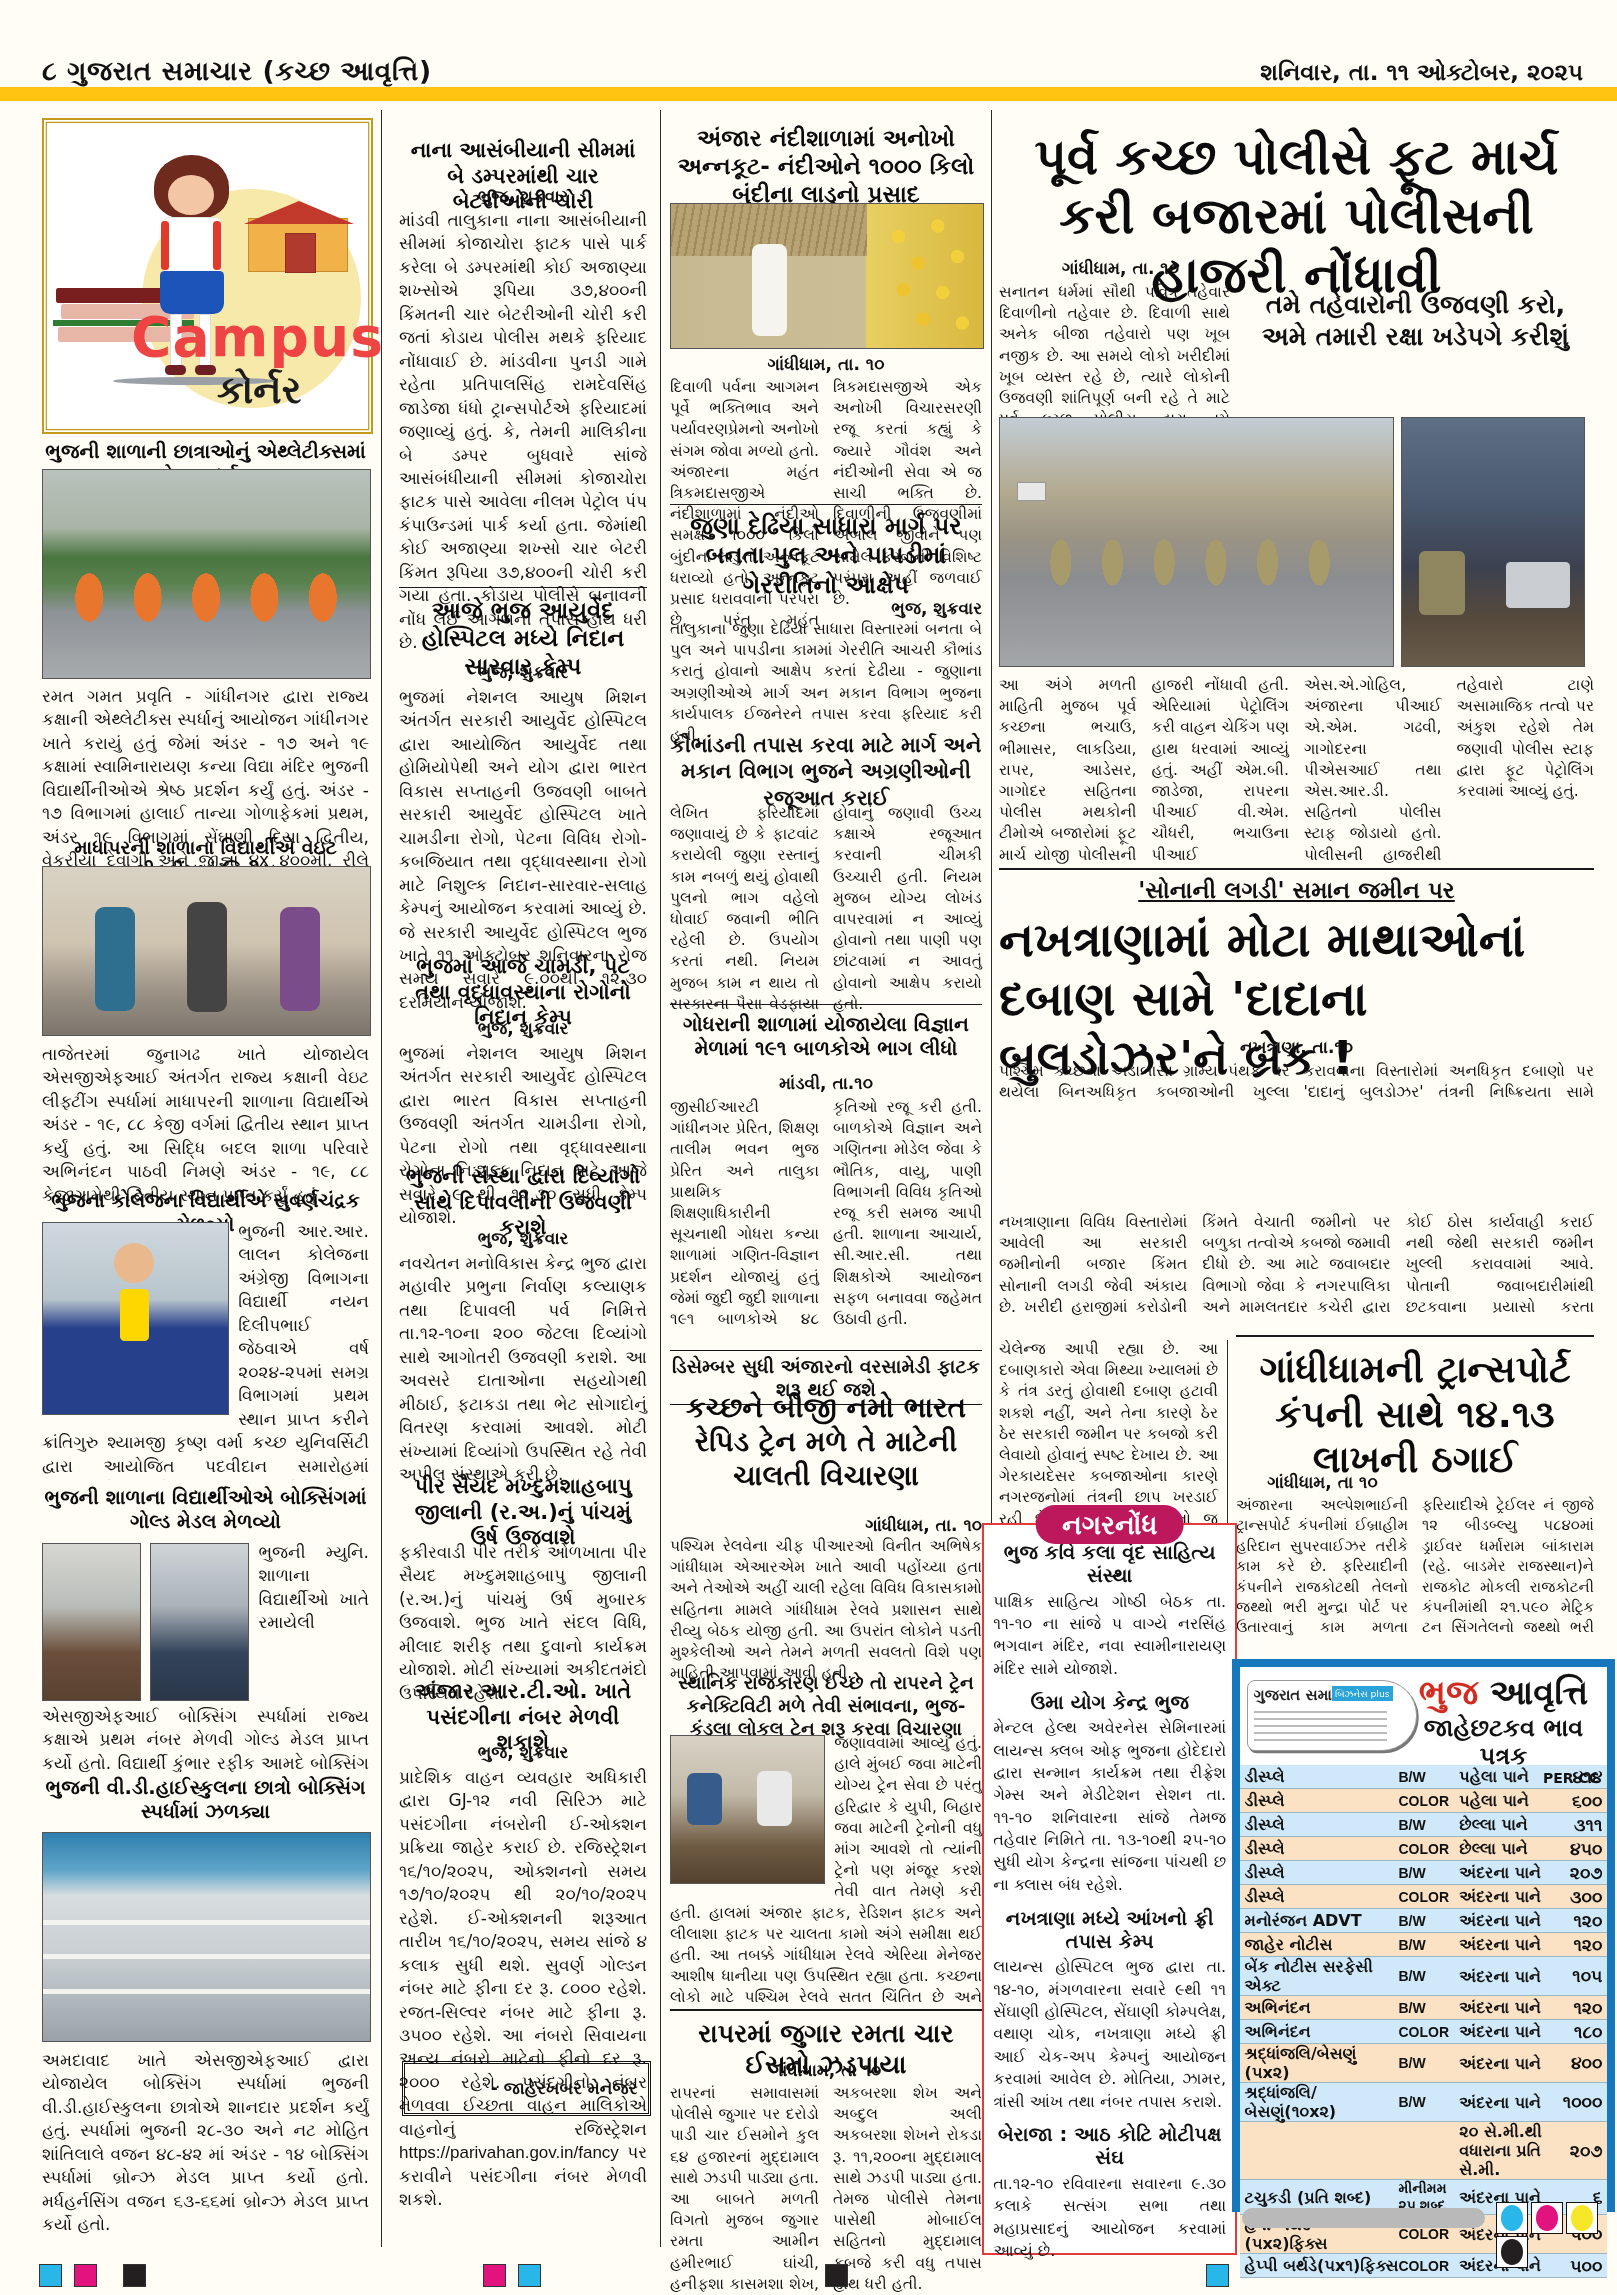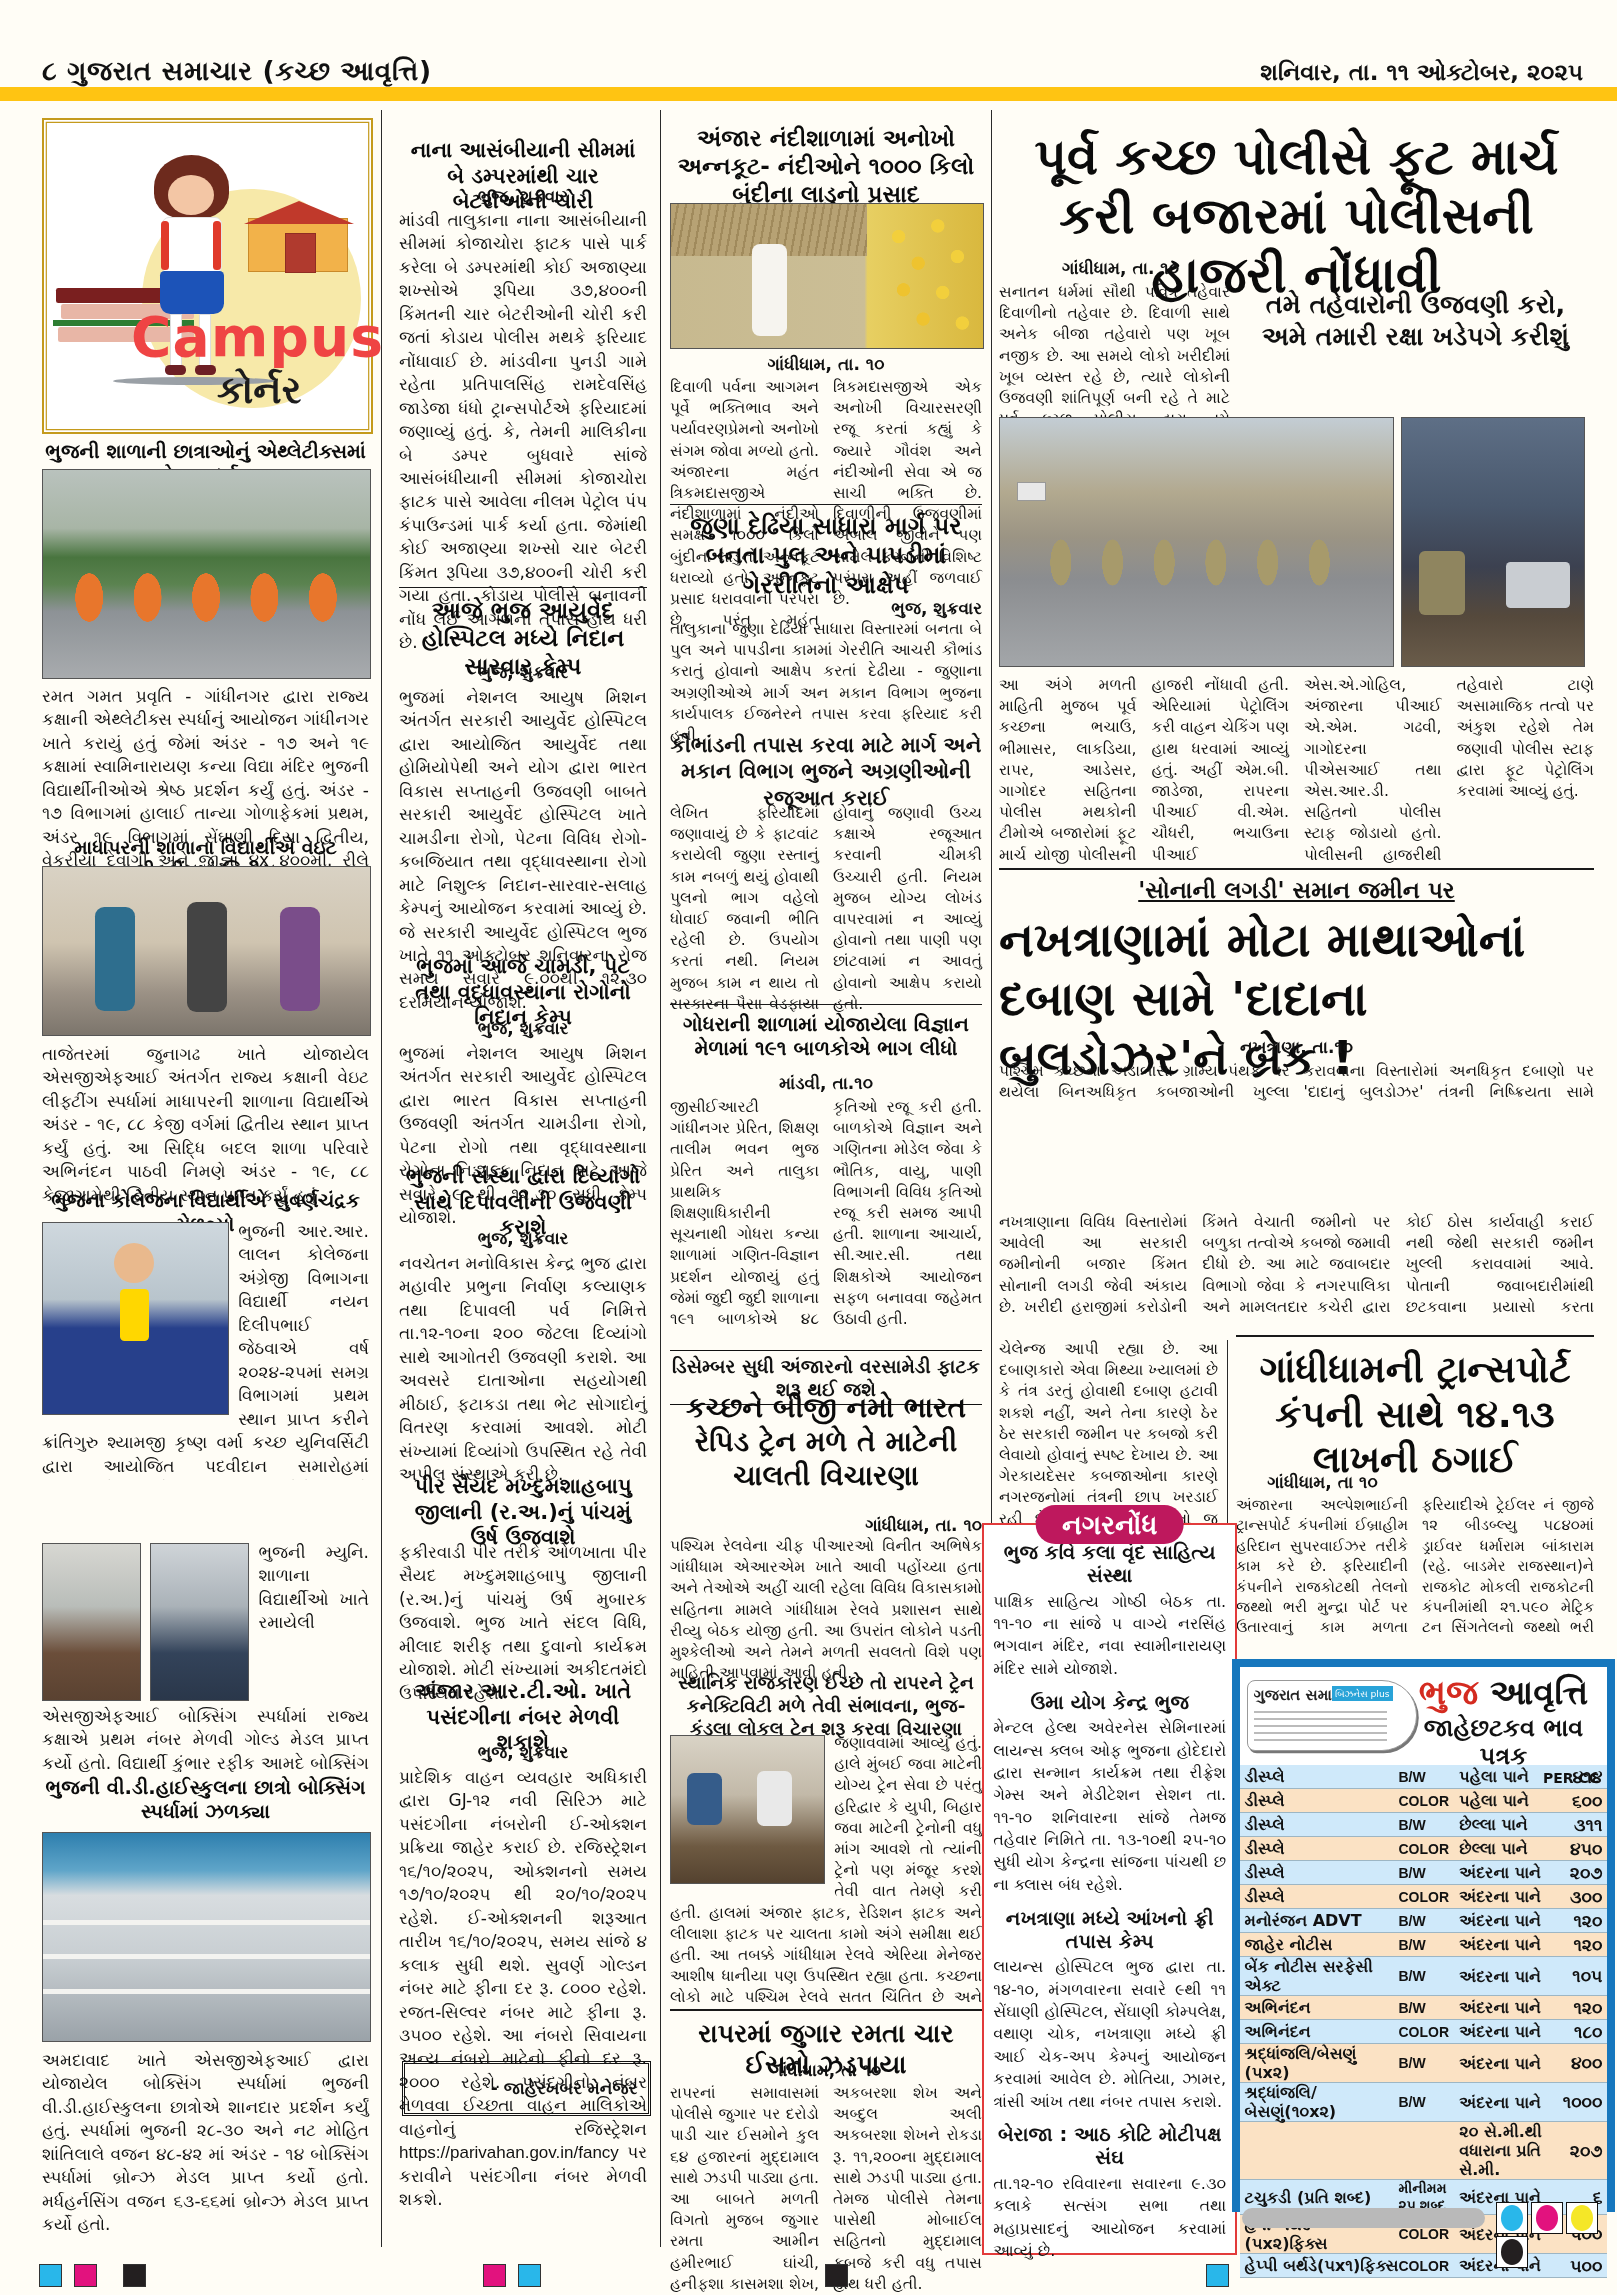--- a/index.html
+++ b/index.html
@@ -132,20 +132,21 @@
 
   <div class="abs head center" style="left:42px;top:1189px;width:327px;font-size:19.6px;">ભુજના કોલેજના વિદ્યાર્થીએ સુવર્ણચંદ્રક મેળવ્યો</div>
   <div class="abs flow" style="left:42px;top:1220px;width:327px;height:260px;">
     <div class="photo ph-f" style="width:185px;height:191px;background:linear-gradient(180deg,#cfd8de 0%,#b8c4cc 40%,#27408b 55%,#27408b 90%);">
       <div class="shape" style="left:72px;top:23px;width:40px;height:40px;background:#e9b98d;border-radius:50%;position:absolute;"></div>
       <div class="shape" style="left:78px;top:69px;width:29px;height:52px;background:#ffd700;border-radius:4.6px;position:absolute;"></div>
     </div>
     <div class="body-txt">ભુજની આર.આર. લાલન કોલેજના અંગ્રેજી વિભાગના વિદ્યાર્થી નયન દિલીપભાઈ જેઠવાએ વર્ષ ૨૦૨૪-૨૫માં સમગ્ર વિભાગમાં પ્રથમ સ્થાન પ્રાપ્ત કરીને ક્રાંતિગુરુ શ્યામજી કૃષ્ણ વર્મા કચ્છ યુનિવર્સિટી દ્વારા આયોજિત પદવીદાન સમારોહમાં મહાનુભાવોના હસ્તે સુવર્ણચંદ્રક પણ તેને અપાયો હતો.</div>
   </div>
 
+  <div class="abs head center" style="left:42px;top:1486px;width:327px;font-size:19.6px;">ભુજની શાળાના વિદ્યાર્થીઓએ બોક્સિંગમાં ગોલ્ડ મેડલ મેળવ્યો</div>
   <div class="abs flow" style="left:42px;top:1541px;width:327px;height:231px;">
     <div class="photo ph-f" style="width:97px;height:156px;background:linear-gradient(180deg,#d7d7d2 0%,#b9bdb9 40%,#6b4e3a 70%,#5a4231 100%);"></div>
     <div class="photo ph-f" style="width:97px;height:156px;background:linear-gradient(180deg,#cfd4d8 0%,#aab2b8 40%,#33435a 70%,#2a374a 100%);"></div>
     <div class="body-txt">ભુજની મ્યુનિ. શાળાના વિદ્યાર્થીઓ ખાતે રમાયેલી એસજીએફઆઈ બોક્સિંગ સ્પર્ધામાં રાજ્ય કક્ષાએ પ્રથમ નંબર મેળવી ગોલ્ડ મેડલ પ્રાપ્ત કર્યો હતો. વિદ્યાર્થી કુંભાર રફીક આમદે બોક્સિંગ સ્પર્ધામાં ગોલ્ડ મેડલ તેમજ અન્ય વિદ્યાર્થીએ બ્રોન્ઝ મેડલ મેળવ્યો હતો.</div>
   </div>
 
   <div class="abs head center" style="left:42px;top:1776px;width:327px;font-size:19.6px;">ભુજની વી.ડી.હાઈસ્કુલના છાત્રો બોક્સિંગ સ્પર્ધામાં ઝળક્યા</div>
   <div class="abs photo" style="left:42px;top:1832px;width:327px;height:208px;background:
       linear-gradient(180deg,#2e7fae 0%,#5fa5c9 18%,#d8dde0 30%,#c8ced2 60%,#9aa2a8 100%);">
     <div class="shape" style="left:0;top:87px;width:327px;height:4.6px;background:#f3f3f0;"></div>

